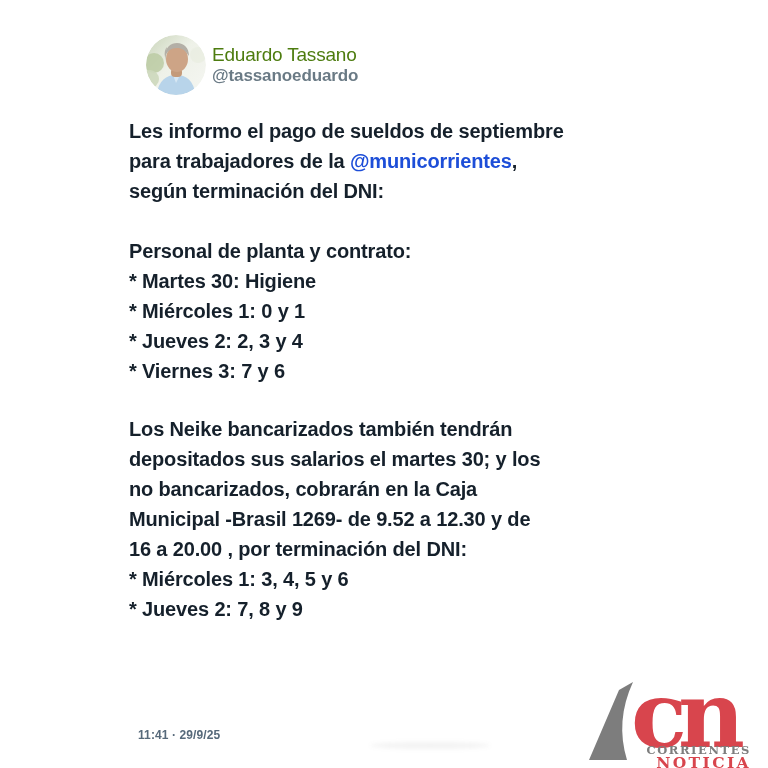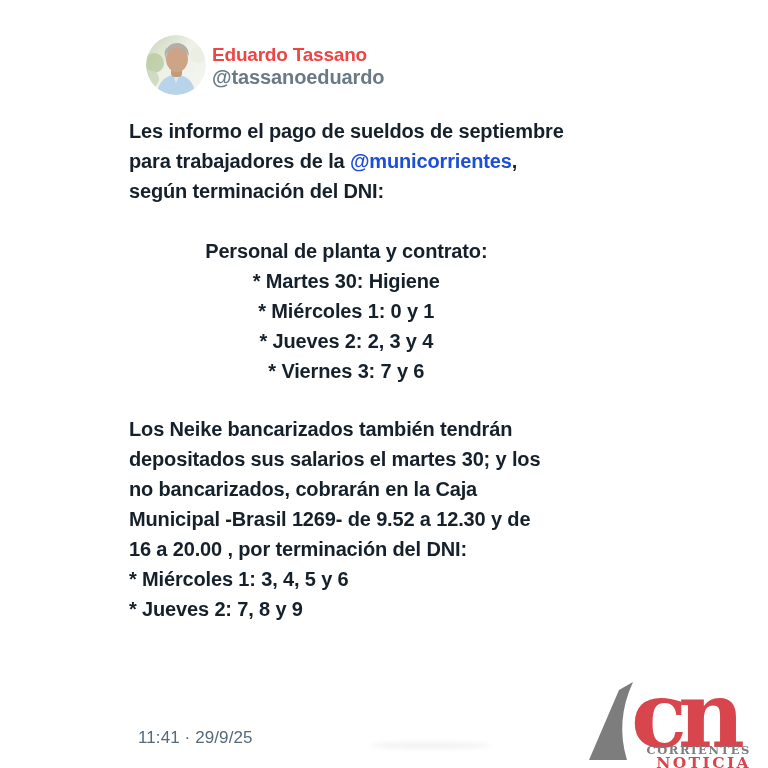--- a/index.html
+++ b/index.html
@@ -4,30 +4,30 @@
 <style>
   html,body{margin:0;padding:0;}
   body{
     width:768px;height:768px;position:relative;background:#ffffff;
     font-family:"Liberation Sans","DejaVu Sans",sans-serif;
     overflow:hidden;
   }
   .tweet{position:absolute;inset:0;}
   
   .avatar{position:absolute;left:146px;top:35px;width:60px;height:60px;border-radius:50%;overflow:hidden;}
-  .author-name{position:absolute;left:212px;top:44px;font-size:19px;font-weight:700;color:#ef4444;letter-spacing:-0.2px;}
-  .author-handle{position:absolute;left:212px;top:66px;font-size:20px;font-weight:600;color:#6a7a85;letter-spacing:-0.1px;}
+  .author-name{position:absolute;left:212px;top:44px;font-size:19px;font-weight:400;color:#4d7c0f;letter-spacing:-0.2px;}
+  .author-handle{position:absolute;left:212px;top:66px;font-size:17px;font-weight:600;color:#6a7a85;letter-spacing:-0.1px;}
   
   .body-text{position:absolute;left:129px;top:116px;color:#15202b;font-size:20px;font-weight:700;letter-spacing:-0.15px;}
   .body-text .line{height:30px;line-height:30px;white-space:nowrap;}
   .para{margin:0 0 30px 0;}
-  .para.tight{margin-bottom:28px;text-align:center;}
+  .para.tight{margin-bottom:28px;}
   .mention{color:#1d4ed8;text-decoration:none;cursor:pointer;}
   .punct{color:#15202b;}
-  .timestamp{position:absolute;left:138px;top:728px;font-size:17px;font-weight:400;color:#56697a;letter-spacing:0.1px;}
+  .timestamp{position:absolute;left:138px;top:728px;font-size:12px;font-weight:700;color:#56697a;letter-spacing:0.1px;}
   
   .smudge{position:absolute;left:370px;top:742px;width:120px;height:7px;border-radius:50%;
     background:rgba(90,90,90,0.07);filter:blur(2px);}
   
   .watermark{position:absolute;left:581px;top:674px;width:187px;height:94px;text-align:right;}
 </style>
 </head>
 <body>
 
 <div class="tweet">

